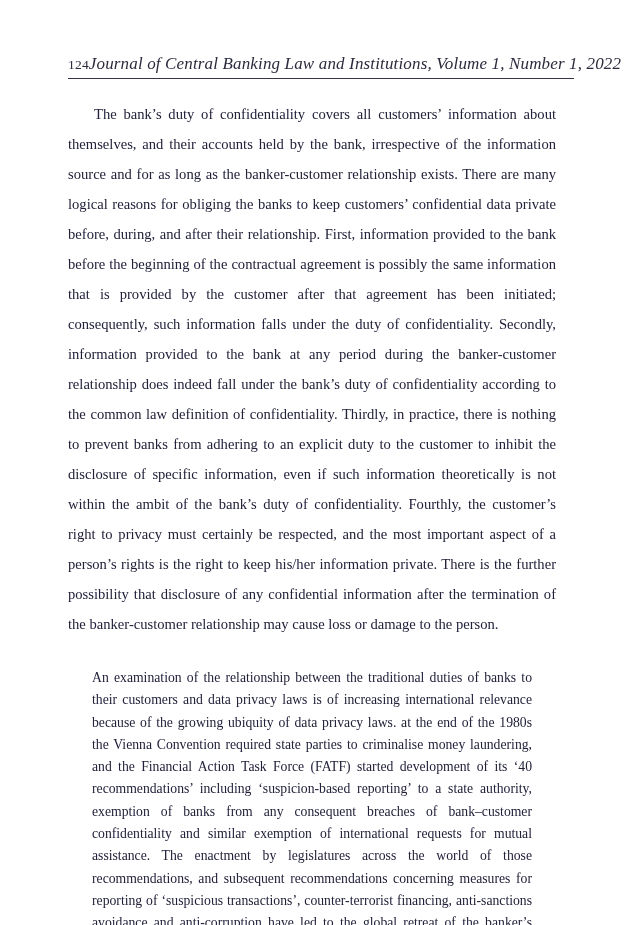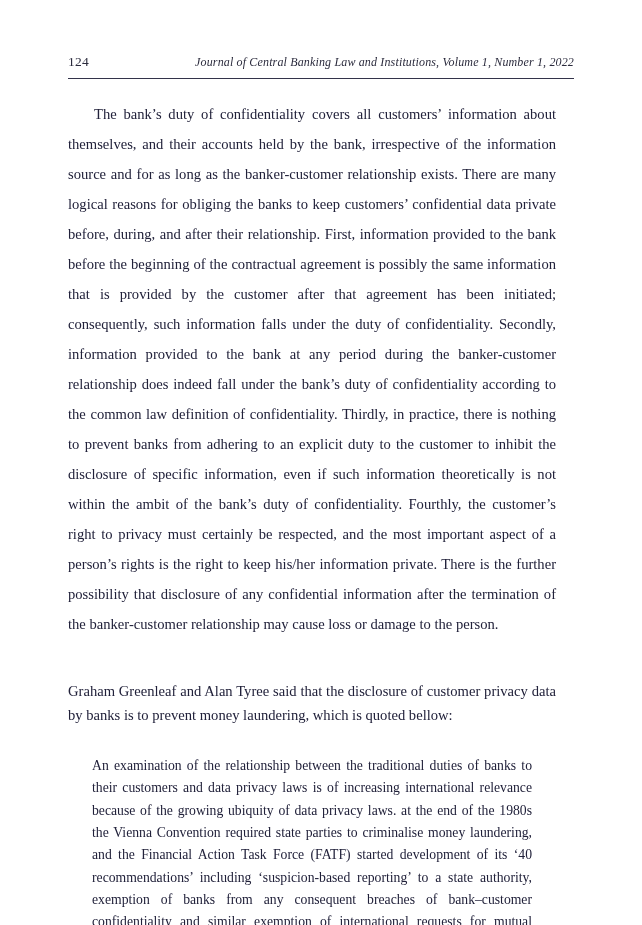--- a/index.html
+++ b/index.html
@@ -33,21 +33,21 @@
   }
 
   .folio {
     font-size: 13.5px;
     color: #2b2b3d;
     letter-spacing: 0.2px;
   }
 
   .journal-title {
     font-style: italic;
-    font-size: 12px;
+    font-size: 17px;
     color: #2b2b3d;
     letter-spacing: 0.15px;
     white-space: nowrap;
   }
 
   .head-rule {
     position: absolute;
     left: 68px;
     right: 68px;
     top: 78px;
@@ -104,19 +104,18 @@
     <span class="folio">124</span>
     <span class="journal-title">Journal of Central Banking Law and Institutions, Volume 1, Number 1, 2022</span>
   </div>
 
   <div class="head-rule"></div>
 
   <div class="column">
 
     <p class="body-para">The bank’s duty of confidentiality covers all customers’ information about themselves, and their accounts held by the bank, irrespective of the information source and for as long as the banker-customer relationship exists. There are many logical reasons for obliging the banks to keep customers’ confidential data private before, during, and after their relationship. First, information provided to the bank before the beginning of the contractual agreement is possibly the same information that is provided by the customer after that agreement has been initiated; consequently, such information falls under the duty of confidentiality. Secondly, information provided to the bank at any period during the banker-customer relationship does indeed fall under the bank’s duty of confidentiality according to the common law definition of confidentiality. Thirdly, in practice, there is nothing to prevent banks from adhering to an explicit duty to the customer to inhibit the disclosure of specific information, even if such information theoretically is not within the ambit of the bank’s duty of confidentiality. Fourthly, the customer’s right to privacy must certainly be respected, and the most important aspect of a person’s rights is the right to keep his/her information private. There is the further possibility that disclosure of any confidential information after the termination of the banker-customer relationship may cause loss or damage to the person.</p>
 
-    <p class="lead-para">Graham Greenleaf and Alan Tyree said that the disclosure of customer privacy data by banks is to prevent money laundering, which is quoted bellow:</p>
 
     <p class="blockquote">An examination of the relationship between the traditional duties of banks to their customers and data privacy laws is of increasing international relevance because of the growing ubiquity of data privacy laws. at the end of the 1980s the Vienna Convention required state parties to criminalise money laundering, and the Financial Action Task Force (FATF) started development of its ‘40 recommendations’ including ‘suspicion-based reporting’ to a state authority, exemption of banks from any consequent breaches of bank–customer confidentiality and similar exemption of international requests for mutual assistance. The enactment by legislatures across the world of those recommendations, and subsequent recommendations concerning measures for reporting of ‘suspicious transactions’, counter-terrorist financing, anti-sanctions avoidance and anti-corruption have led to the global retreat of the banker’s traditional duty of confidentiality in an increasingly wide and complex range of circumstances. … Banks everywhere will increasingly have to take into</p>
 
   </div>
 
 </div>
 
 </body></html>

